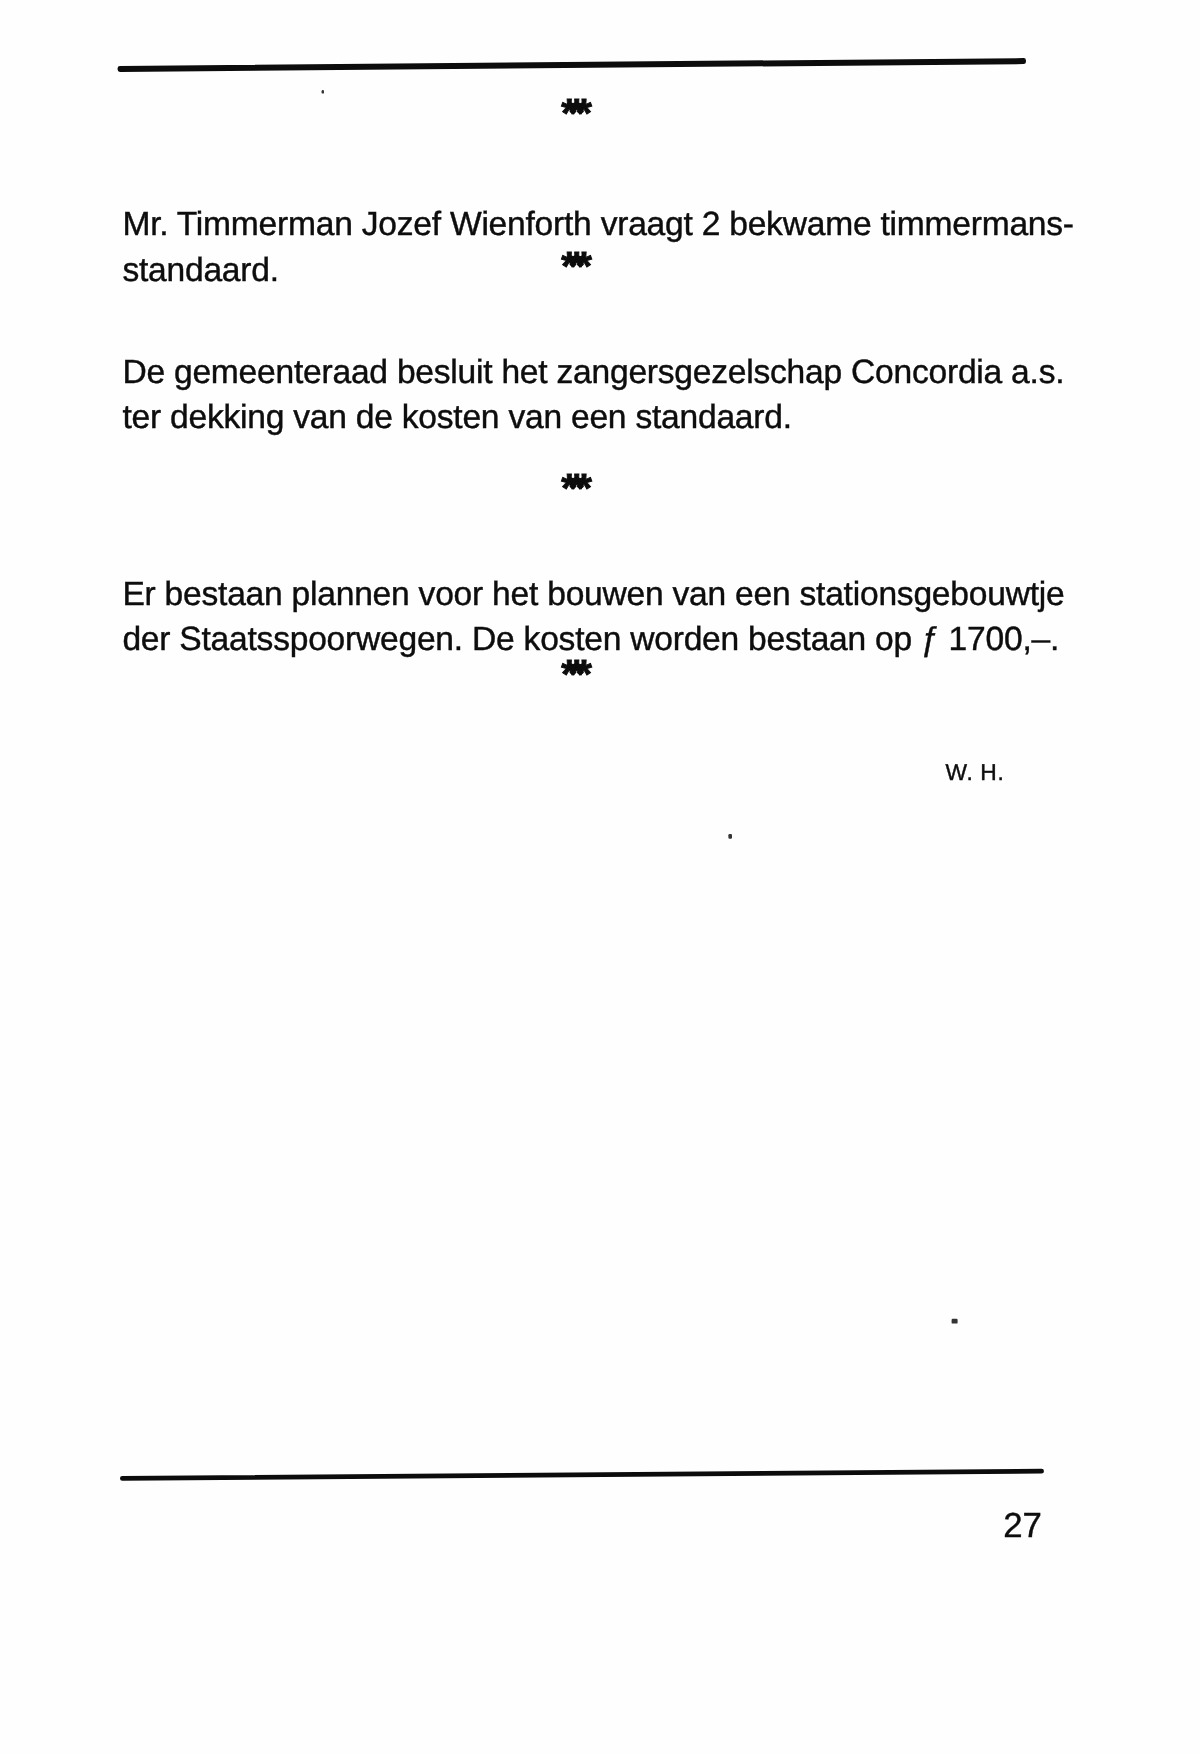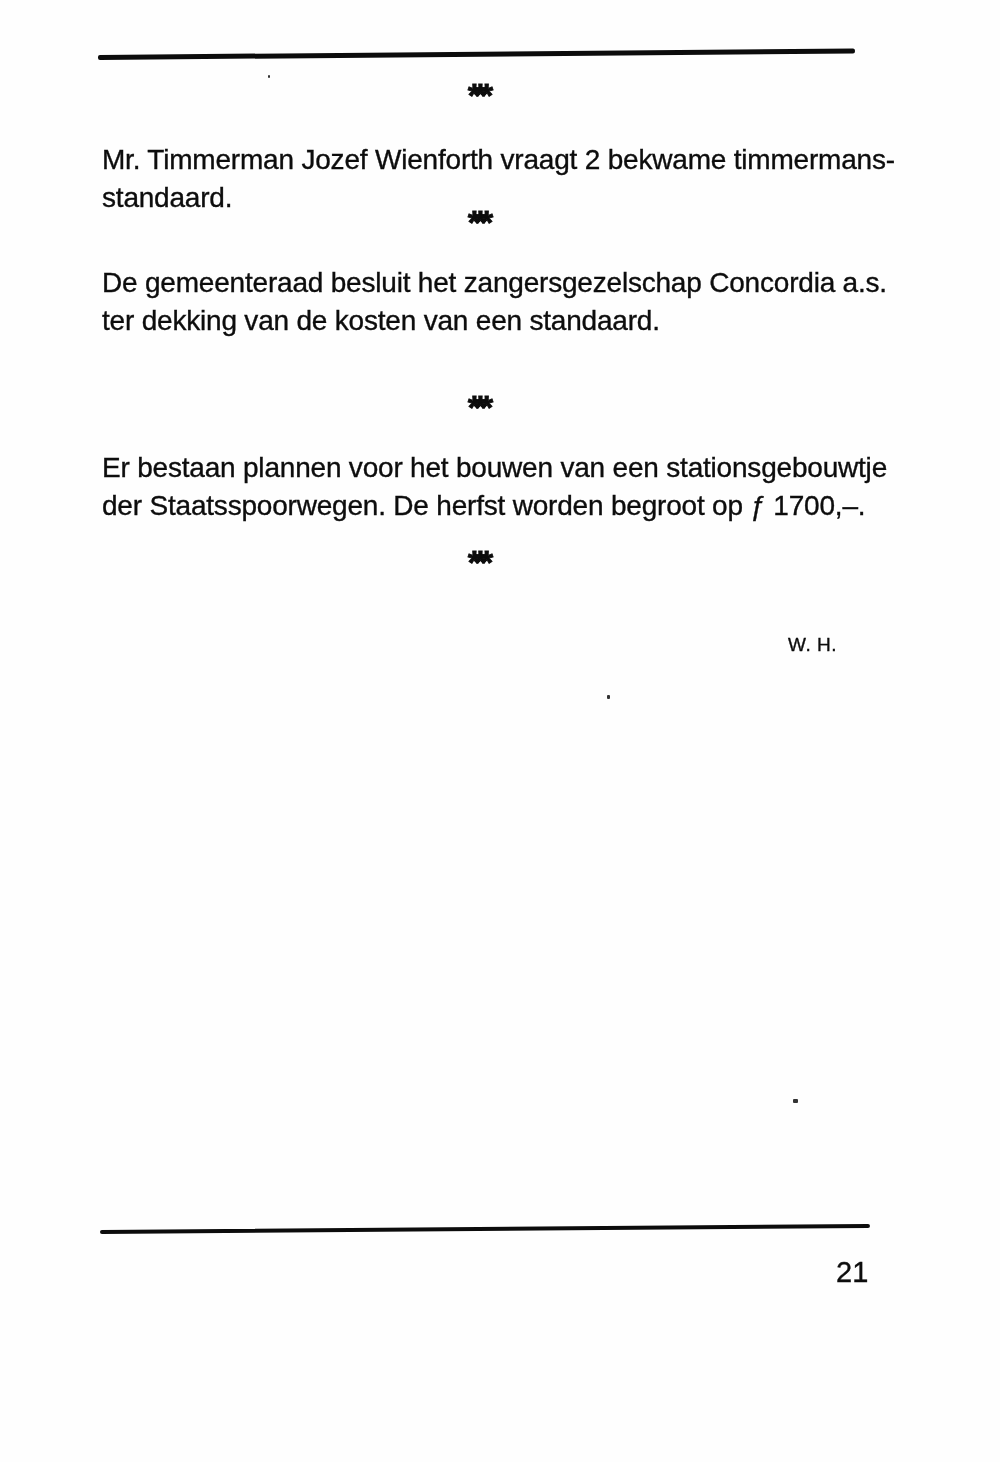--- a/index.html
+++ b/index.html
@@ -53,20 +53,21 @@
   .sep-2 { top: 209px; }
   .sep-3 { top: 394px; }
   .sep-4 { top: 549px; }
   .paragraph {
     position: absolute;
     left: 102px;
     width: 770px;
     font-size: 28px;
     line-height: 38px;
     letter-spacing: -0.2px;
+    margin-top: 27px;
     -webkit-text-stroke: 0.35px currentColor;
   }
   .para-1 { top: 141px; }
   .para-2 { top: 264px; }
   .para-3 { top: 449px; }
   .paragraph .line {
     white-space: nowrap;
     text-align: left;
   }
   .paragraph .line.just {
@@ -118,27 +119,27 @@
 
   <div class="paragraph para-2">
       <div class="line just">De gemeenteraad besluit het zangersgezelschap Concordia a.s.</div>
       <div class="line">ter dekking van de kosten van een standaard.</div>
     </div>
 
   <div class="separator sep-3">***</div>
 
   <div class="paragraph para-3">
       <div class="line just">Er bestaan plannen voor het bouwen van een stationsgebouwtje</div>
-      <div class="line">der Staatsspoorwegen. De herfst worden begroot op ƒ 1700,–.</div>
+      <div class="line">der Staatsspoorwegen. De kosten worden bestaan op ƒ 1700,–.</div>
     </div>
 
   <div class="separator sep-4">***</div>
 
   <div class="signature">W. H.</div>
 
   <div class="speck speck-2"></div>
   <div class="speck speck-3"></div>
 
   <div class="rule rule-bottom"></div>
 
-  <div class="page-number">21</div>
+  <div class="page-number">27</div>
 
 </div>
 
 </body></html>

